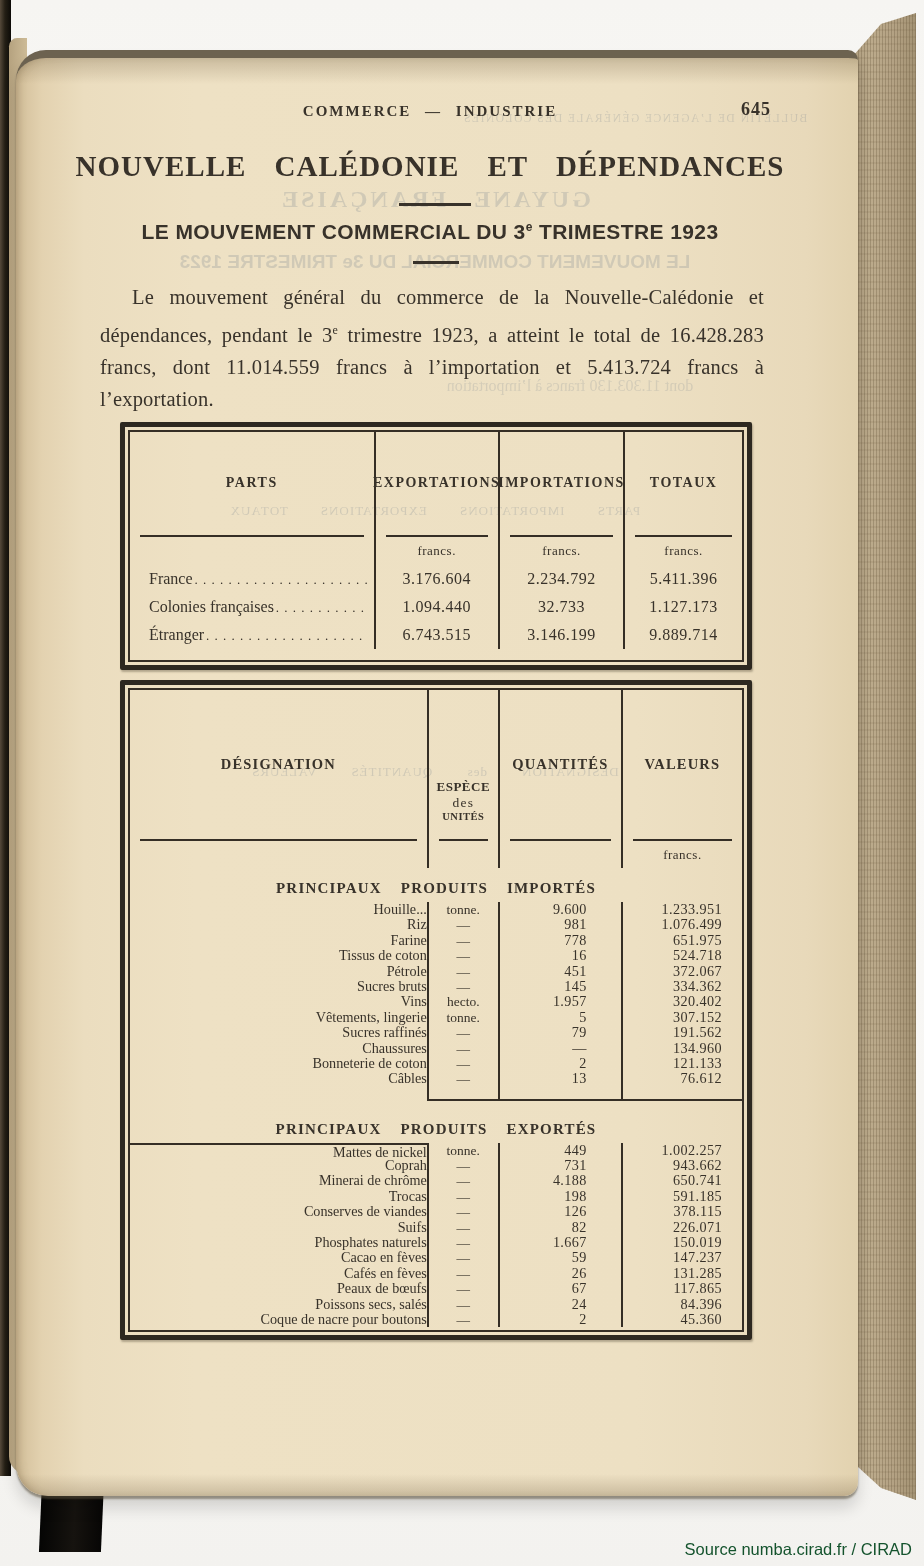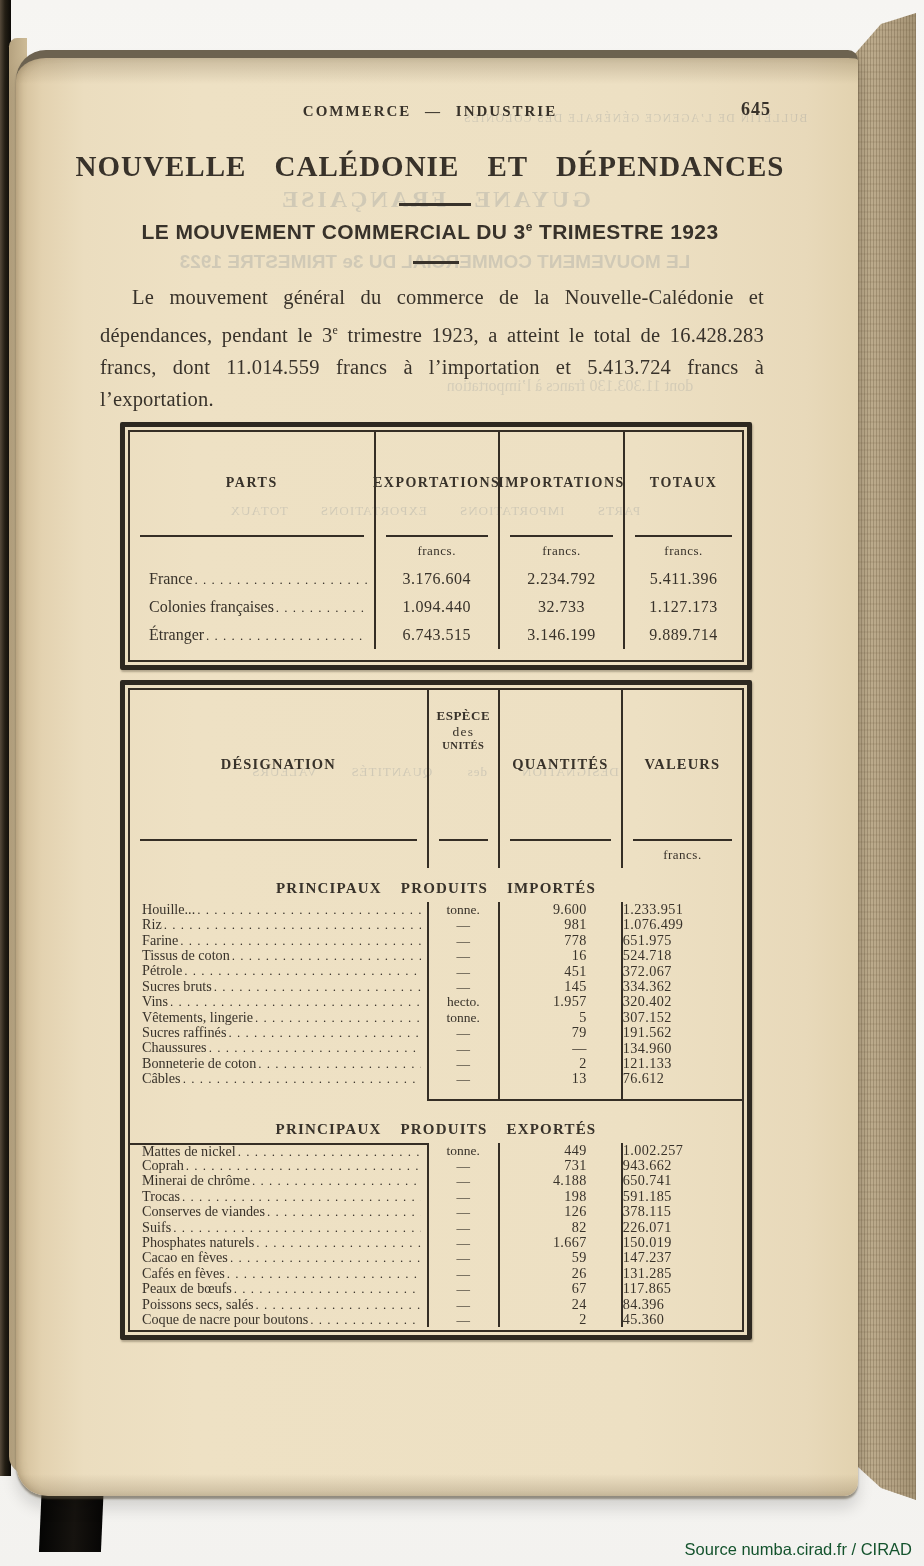--- a/index.html
+++ b/index.html
@@ -117,21 +117,21 @@
   
   .t1grid .hc{
     height:102px; display:flex; align-items:center; justify-content:center;
     font-size:14px; letter-spacing:1.5px; font-weight:700;
   }
   .t2grid .hc{
     height:148px; display:flex; align-items:center; justify-content:center;
     font-size:14.5px; letter-spacing:1.2px; font-weight:700;
   }
   .t2grid .hc.espece{
-    flex-direction:column; justify-content:flex-start; padding:18px 8px 16px; font-weight:700;
+    flex-direction:column; justify-content:flex-end; padding:18px 8px 16px; font-weight:700;
   }
   .t2grid .hc.espece .l1{ font-size:13px; letter-spacing:.5px; }
   .t2grid .hc.espece .l2{ font-size:13.5px; font-weight:400; }
   .t2grid .hc.espece .l3{ font-size:10.5px; letter-spacing:.5px; }
 
   
   .rr{ height:6px; }
   .rr::before{ content:""; display:block; border-top:2px solid var(--bord); margin:1px 10px 0; }
 
   
@@ -144,24 +144,24 @@
     font-weight:700; font-size:15px; letter-spacing:1.2px; word-spacing:14px;
   }
   .sp{ height:12px; }
   .midrule{ grid-column:2 / 5; height:10px; border-top:2px solid var(--bord); }
 
   
   .td{ height:28px; line-height:28px; font-size:16px; }
   .td.num{ text-align:center; letter-spacing:.5px; }
   .td.lbl{ display:flex; align-items:baseline; padding-left:19px; overflow:hidden; }
   .td2{ height:15.4px; line-height:15.6px; font-size:14.2px; }
-  .td2.lbl{ display:flex; align-items:center; padding-left:12px; overflow:hidden; }
+  .td2.lbl{ display:flex; align-items:flex-end; padding-left:12px; overflow:hidden;flex-direction:column; }
   .td2.unit{ text-align:center; font-size:13.5px; }
   .td2.qty{ text-align:right; padding-right:34px; letter-spacing:.4px; }
-  .td2.val{ padding-right:20px; letter-spacing:.4px; }
+  .td2.val{ text-align:right; padding-right:20px; letter-spacing:.4px; }
   .lbl-text{ white-space:nowrap; }
   .lead{ flex:1; overflow:hidden; white-space:nowrap; margin:0 6px 0 2px; }
   .lead::after{
     content:". . . . . . . . . . . . . . . . . . . . . . . . . . . . . . . . . . . . . . . . . . . . . . . . . . . . . . . . . . . .";
     font-size:13px; letter-spacing:1px;
   }
   .tl{ border-top:2px solid var(--bord); }
 
   
   .watermark{

